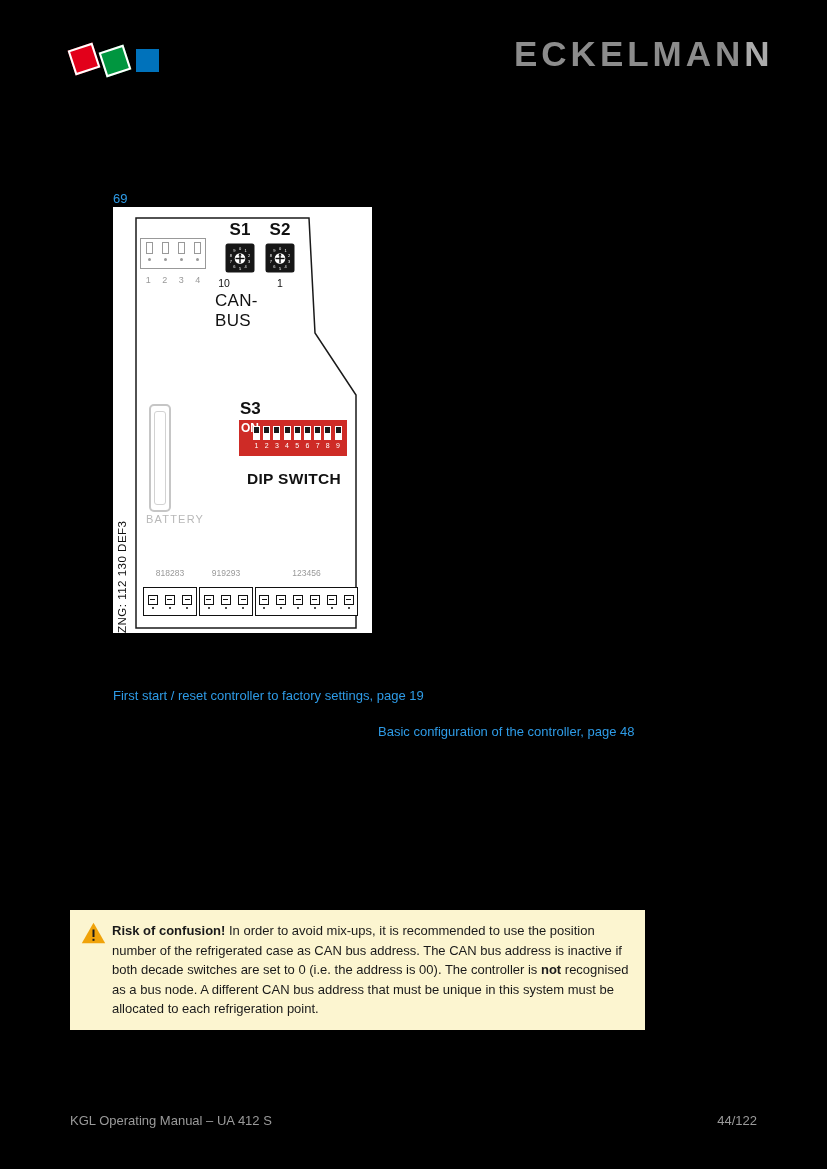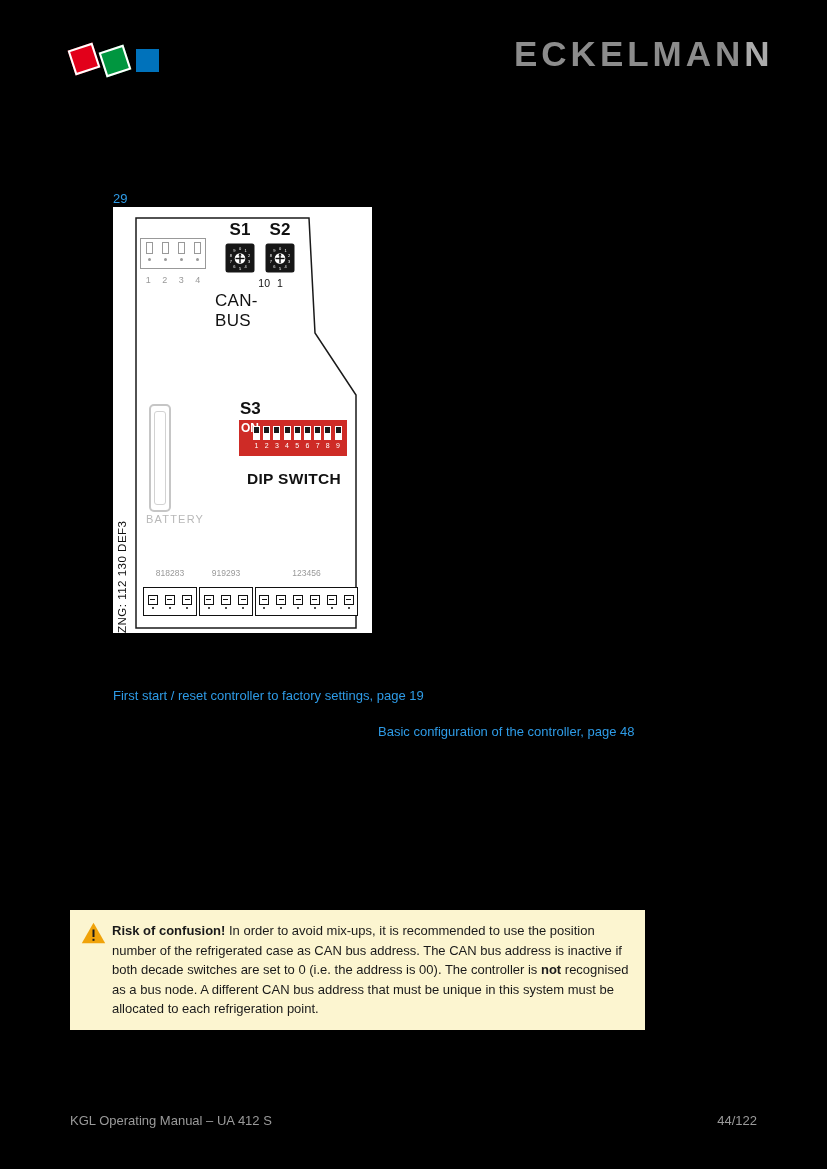--- a/index.html
+++ b/index.html
@@ -34,21 +34,21 @@
   .pin-numbers{position:absolute;left:27px;top:68px;width:66px;display:flex;justify-content:space-around;font-size:9px;color:#999;}
 
   .s-label{position:absolute;width:30px;text-align:center;font-weight:bold;font-size:17px;}
   .s1{left:112px;top:13px;}
   .s2{left:152px;top:13px;}
   .s3{left:127px;top:192px;text-align:left;}
   .rotary{position:absolute;}
   .r1{left:112px;top:36px;}
   .r2{left:152px;top:36px;}
   .mult{position:absolute;width:30px;text-align:center;font-size:10.5px;}
-  .m1{left:127px;top:70px;text-align:right;}
+  .m1{left:96px;top:70px;}
   .m2{left:152px;top:70px;}
   .canbus{position:absolute;left:102px;top:84px;width:78px;text-align:left;font-size:17px;letter-spacing:0.3px;}
 
   .dip{position:absolute;left:126px;top:213px;width:108px;height:36px;background:#CE2B26;}
   .dip-on{position:absolute;left:2px;top:1px;color:#fff;font-weight:bold;font-size:12px;}
   .dip-row{position:absolute;left:14px;top:6px;display:flex;gap:3.2px;}
   .dip-col{display:flex;flex-direction:column;align-items:center;}
   .dip-slot{width:7px;height:14px;background:#fff;position:relative;}
   .dip-toggle{position:absolute;left:1px;top:1px;width:5px;height:6px;background:#1a1a1a;}
   .dip-num{margin-top:2px;color:#fff;font-size:7px;line-height:7px;}
@@ -85,21 +85,21 @@
 
 <div class="page">
 
   <div class="logo">
     <div class="logo-sq logo-red"></div>
     <div class="logo-sq logo-green"></div>
     <div class="logo-sq logo-blue"></div>
   </div>
   <div class="brand"><span>ECKELMAN</span><span class="brand-last">N</span></div>
 
-  <div class="link link1b">29</div>
+  <div class="link link1b">69</div>
 
   <div class="diagram">
     <svg class="board-outline" width="259" height="426" viewBox="0 0 259 426">
       <polygon points="23,11 196,11 202,126 243,188 243,421 23,421" fill="none" stroke="#1a1a1a" stroke-width="1.5"></polygon>
     </svg>
 
     <div class="board-id">ZNG: 112 130 DEF3</div>
 
     <div class="top-connector">
         <div class="pin-cell">

